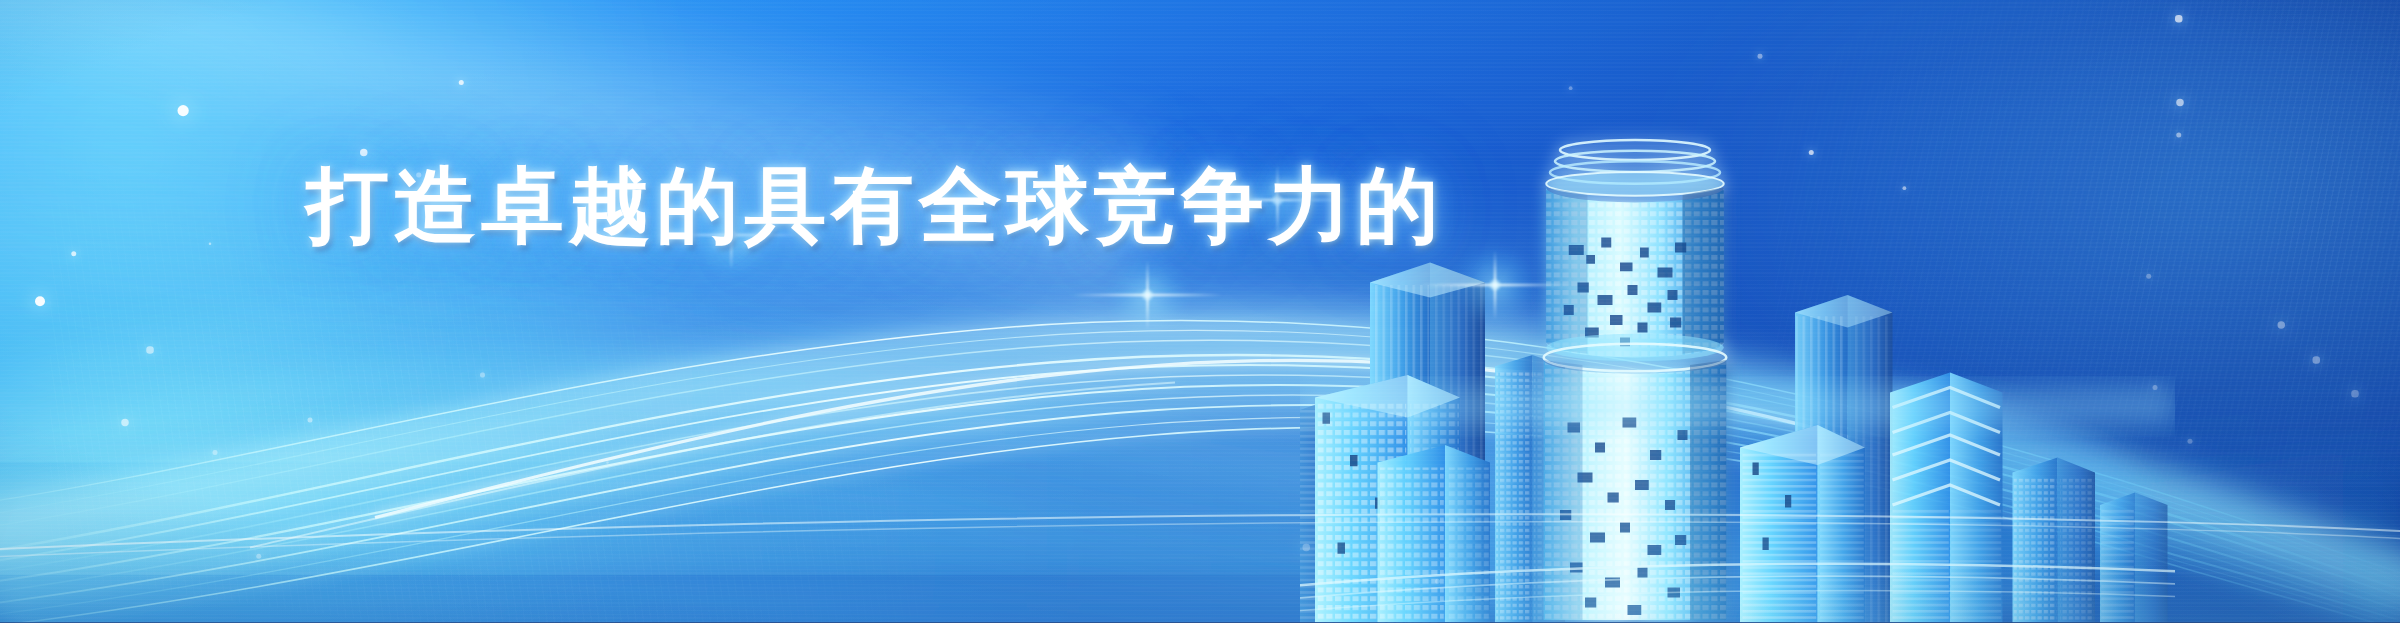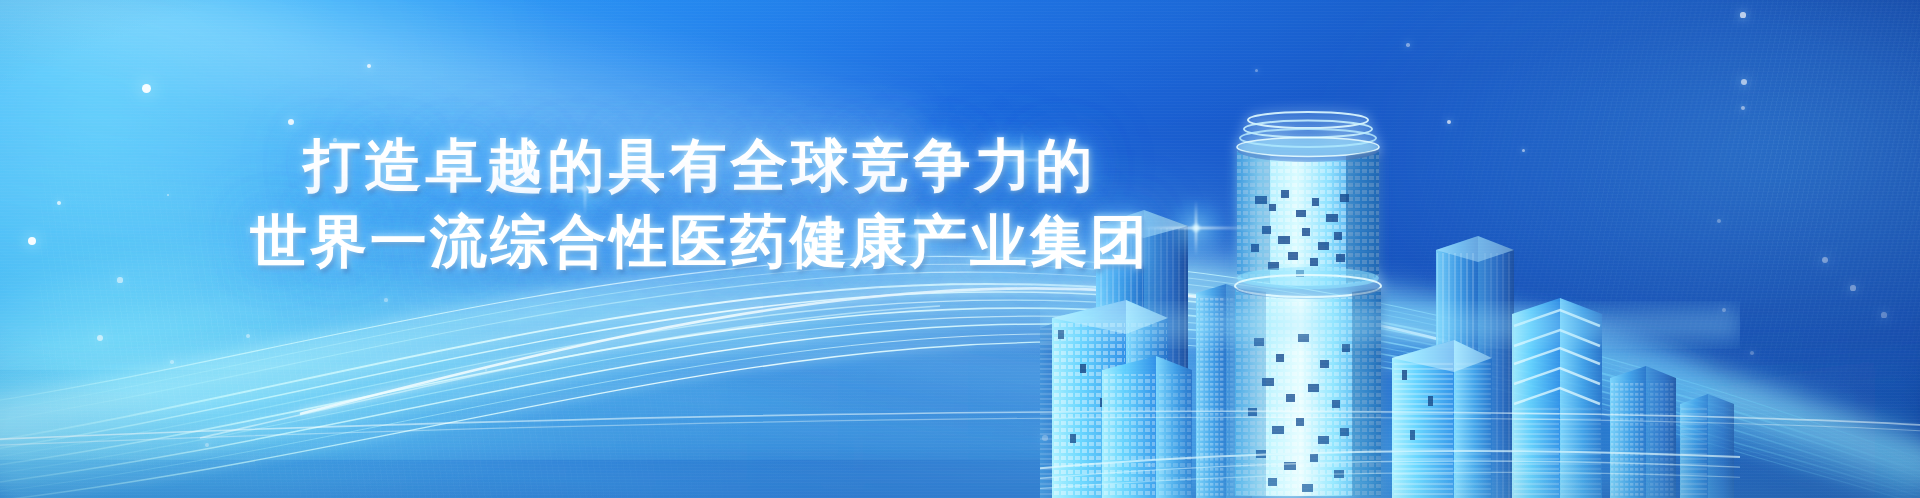--- a/index.html
+++ b/index.html
@@ -156,21 +156,21 @@
     top: 128px;
     width: 1400px;
     text-align: center;
     z-index: 40;
   }
   .headline .line {
     display: block;
     color: #ffffff;
     font-family: "Liberation Serif", "DejaVu Serif", serif;
     font-weight: 700;
-    font-size: 57px;
+    font-size: 66px;
     line-height: 76px;
     letter-spacing: 4px;
     white-space: nowrap;
     text-shadow:
       0 0 7px rgba(190,235,255,.95),
       0 0 18px rgba(120,200,255,.80),
       0 0 38px rgba(70,165,255,.60),
       0 0 70px rgba(45,140,250,.40),
       2px 3px 4px rgba(10,50,130,.55);
   }
@@ -609,21 +609,20 @@
       <div class="particle" style="left: 1881.4px; top: 312.4px; width: 5.2px; height: 5.2px; opacity: 0.3; box-shadow: rgba(190, 235, 255, 0.9) 0px 0px 9.1px;"></div>
       <div class="particle" style="left: 1750px; top: 351px; width: 4px; height: 4px; opacity: 0.28; box-shadow: rgba(190, 235, 255, 0.9) 0px 0px 7px;"></div>
       <div class="particle" style="left: 1042.2px; top: 435.2px; width: 5.6px; height: 5.6px; opacity: 0.28; box-shadow: rgba(190, 235, 255, 0.9) 0px 0px 9.8px;"></div>
       <div class="particle" style="left: 1147.6px; top: 462.6px; width: 4.8px; height: 4.8px; opacity: 0.26; box-shadow: rgba(190, 235, 255, 0.9) 0px 0px 8.4px;"></div>
       <div class="particle" style="left: 1406.2px; top: 43.2px; width: 3.6px; height: 3.6px; opacity: 0.45; box-shadow: rgba(190, 235, 255, 0.9) 0px 0px 6.3px;"></div>
       <div class="particle" style="left: 1254.5px; top: 68.5px; width: 3px; height: 3px; opacity: 0.35; box-shadow: rgba(190, 235, 255, 0.9) 0px 0px 5.25px;"></div>
     </div>
 
   <div class="headline">
     <span class="line line-1">打造卓越的具有全球竞争力的</span>
-    <span class="line line-2">世界一流综合性医药健康产业集团</span>
   </div>
 
   <div class="text-spark spark-1">
     <span class="halo"></span>
       <span class="ray-h"></span>
       <span class="ray-v"></span>
       <span class="core"></span>
   </div>
   <div class="text-spark spark-2">
     <span class="halo"></span>

